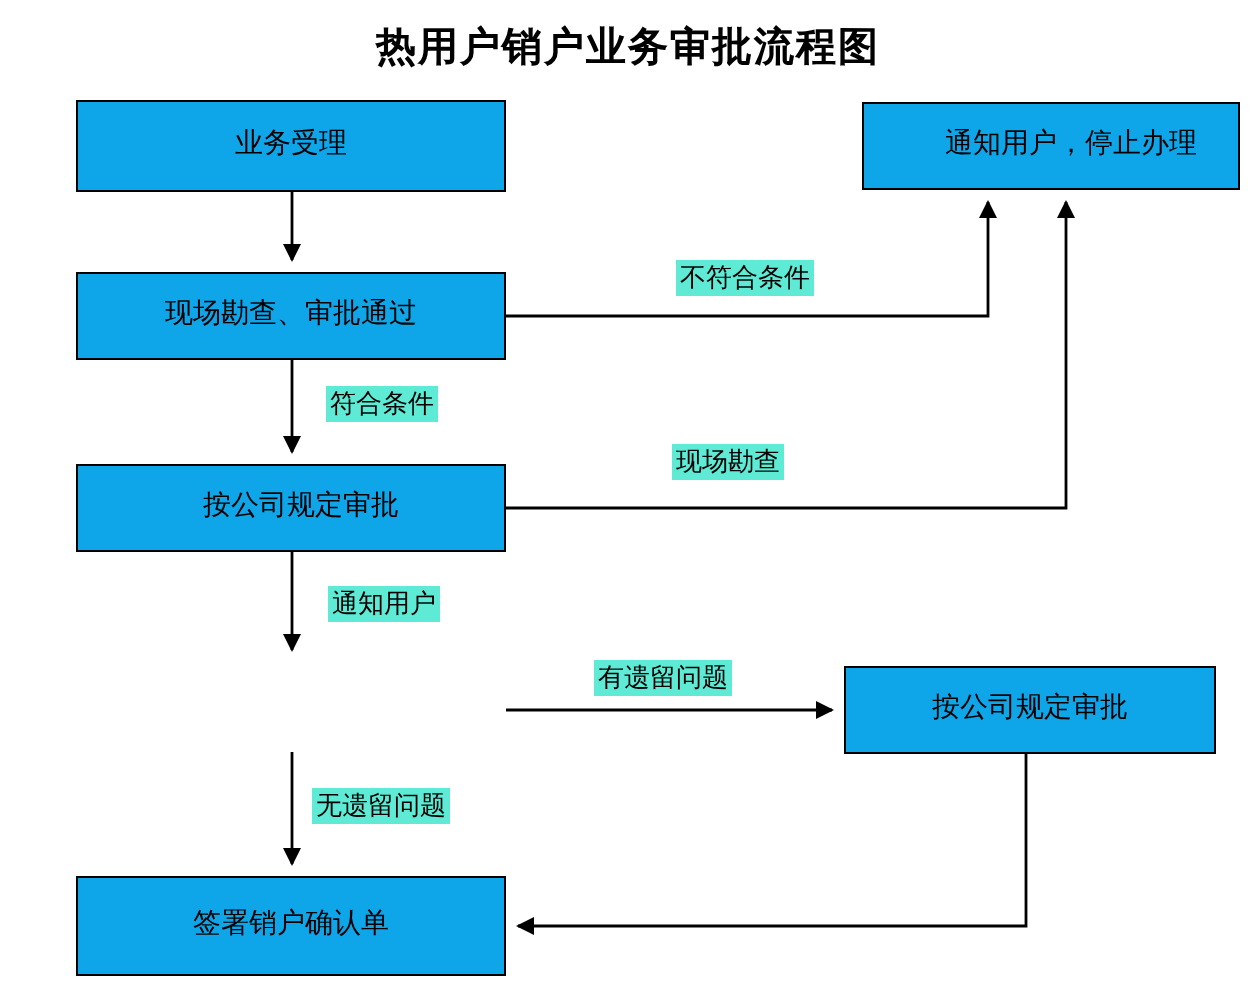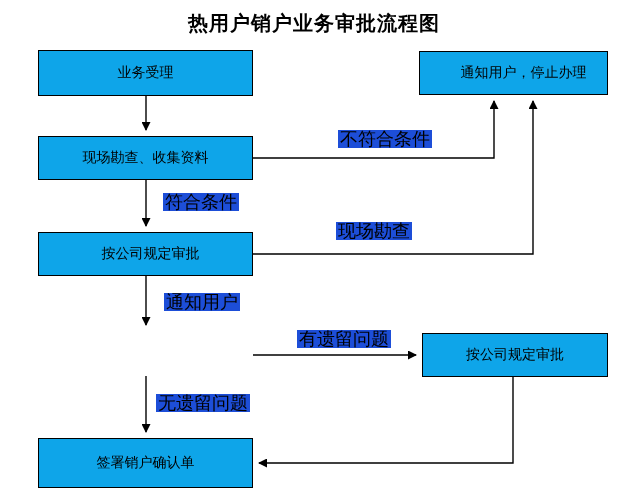--- a/index.html
+++ b/index.html
@@ -47,24 +47,24 @@
     display: flex;
     align-items: center;
     justify-content: center;
     font-size: 14px;
     line-height: 18px;
     white-space: nowrap;
     font-family: "Liberation Serif", "DejaVu Serif", serif;
   }
   .edge-label {
     position: absolute;
-    font-size: 18px;
+    font-size: 13px;
     line-height: 18px;
     white-space: nowrap;
-    background: #1d4ed8;
+    background: #5eead4;
     padding: 0 2px;
     font-family: "Liberation Serif", "DejaVu Serif", serif;
   }
 </style>
 </head>
 <body>
 
 <div id="flow-root">
 
   <div class="chart-title">热用户销户业务审批流程图</div>
@@ -102,26 +102,26 @@
       <line x1="146" y1="376" x2="146" y2="432" marker-end="url(#arrow-down)"></line>
 
       <path d="M513,377 L513,463 L259,463" marker-end="url(#arrow-left)"></path>
     </g>
   </svg>
 
   <div class="node" style="left:38px; top:50px; width:215px; height:46px;">
     <span>业务受理</span>
   </div>
 
-  <div class="node" style="left:419px; top:51px; width:189px; height:44px;padding-left:20px;">
+  <div class="node" style="left:431px; top:51px; width:189px; height:44px;padding-left:20px;">
     <span>通知用户，停止办理</span>
   </div>
 
   <div class="node" style="left:38px; top:136px; width:215px; height:44px;">
-    <span>现场勘查、收集资料</span>
+    <span>现场勘查、审批通过</span>
   </div>
 
   <div class="node" style="left:38px; top:232px; width:215px; height:44px;padding-left:10px;">
     <span>按公司规定审批</span>
   </div>
 
 
   <div class="node" style="left:422px; top:333px; width:186px; height:44px;">
     <span>按公司规定审批</span>
   </div>

